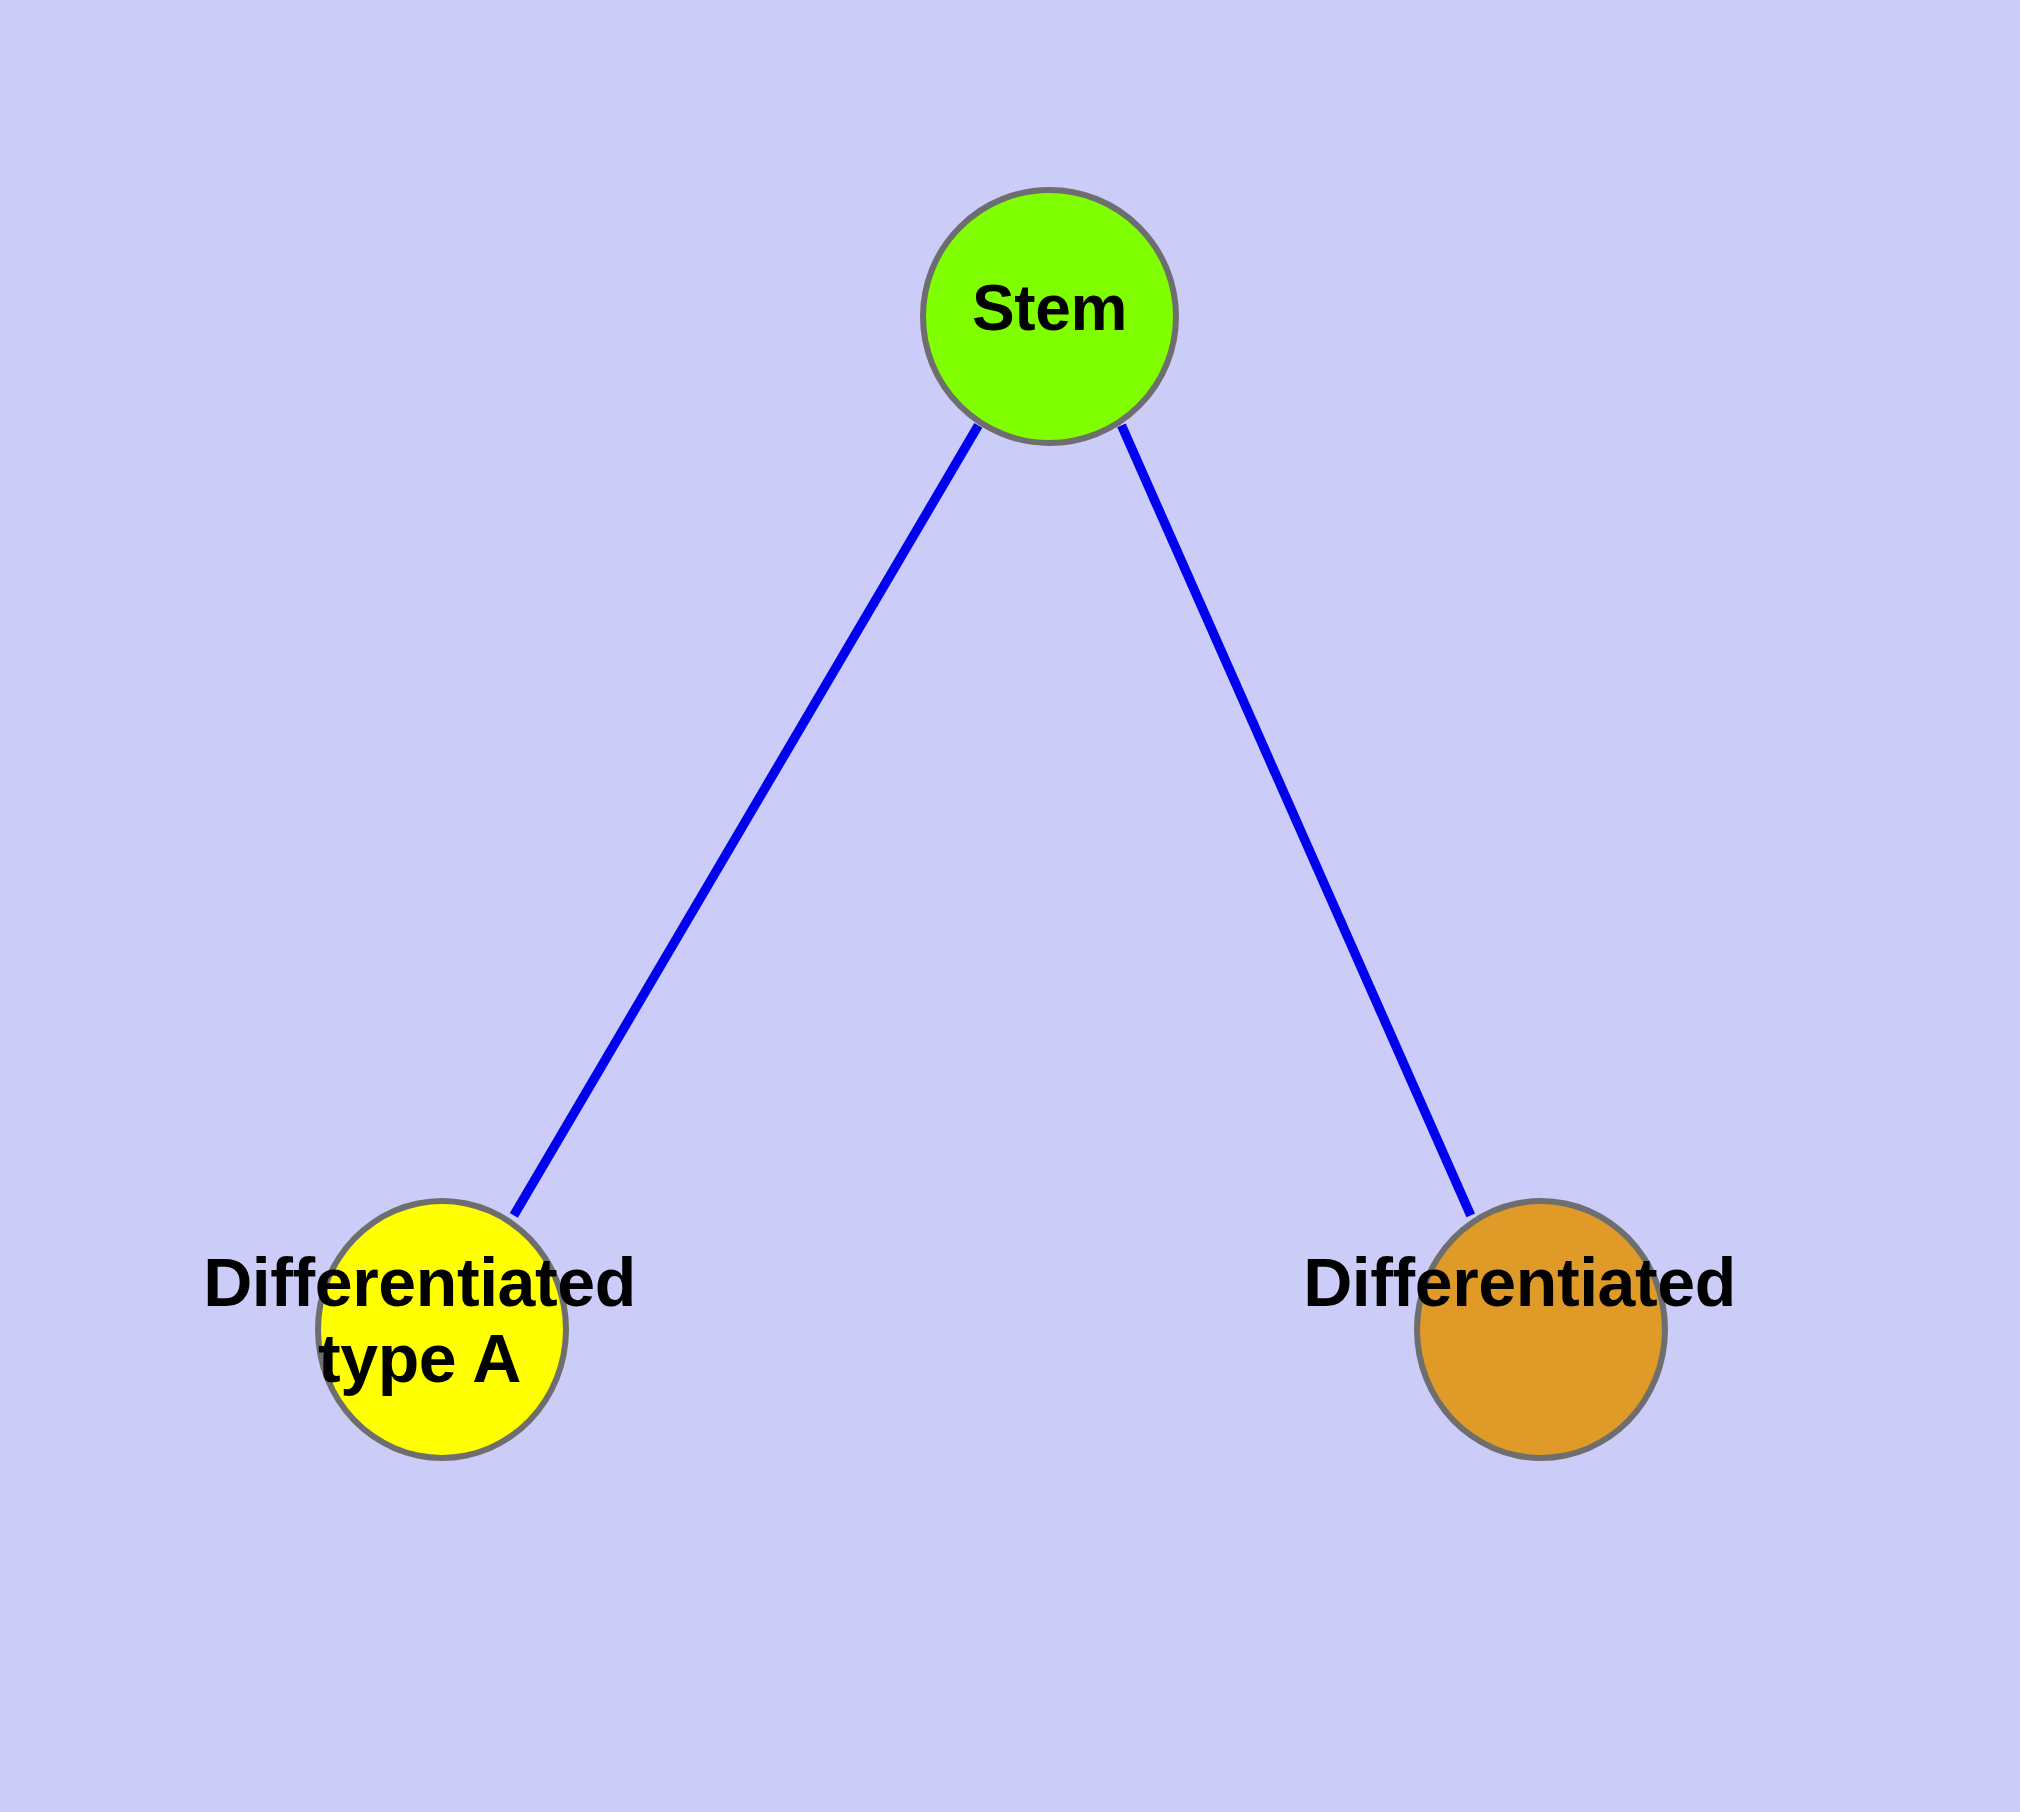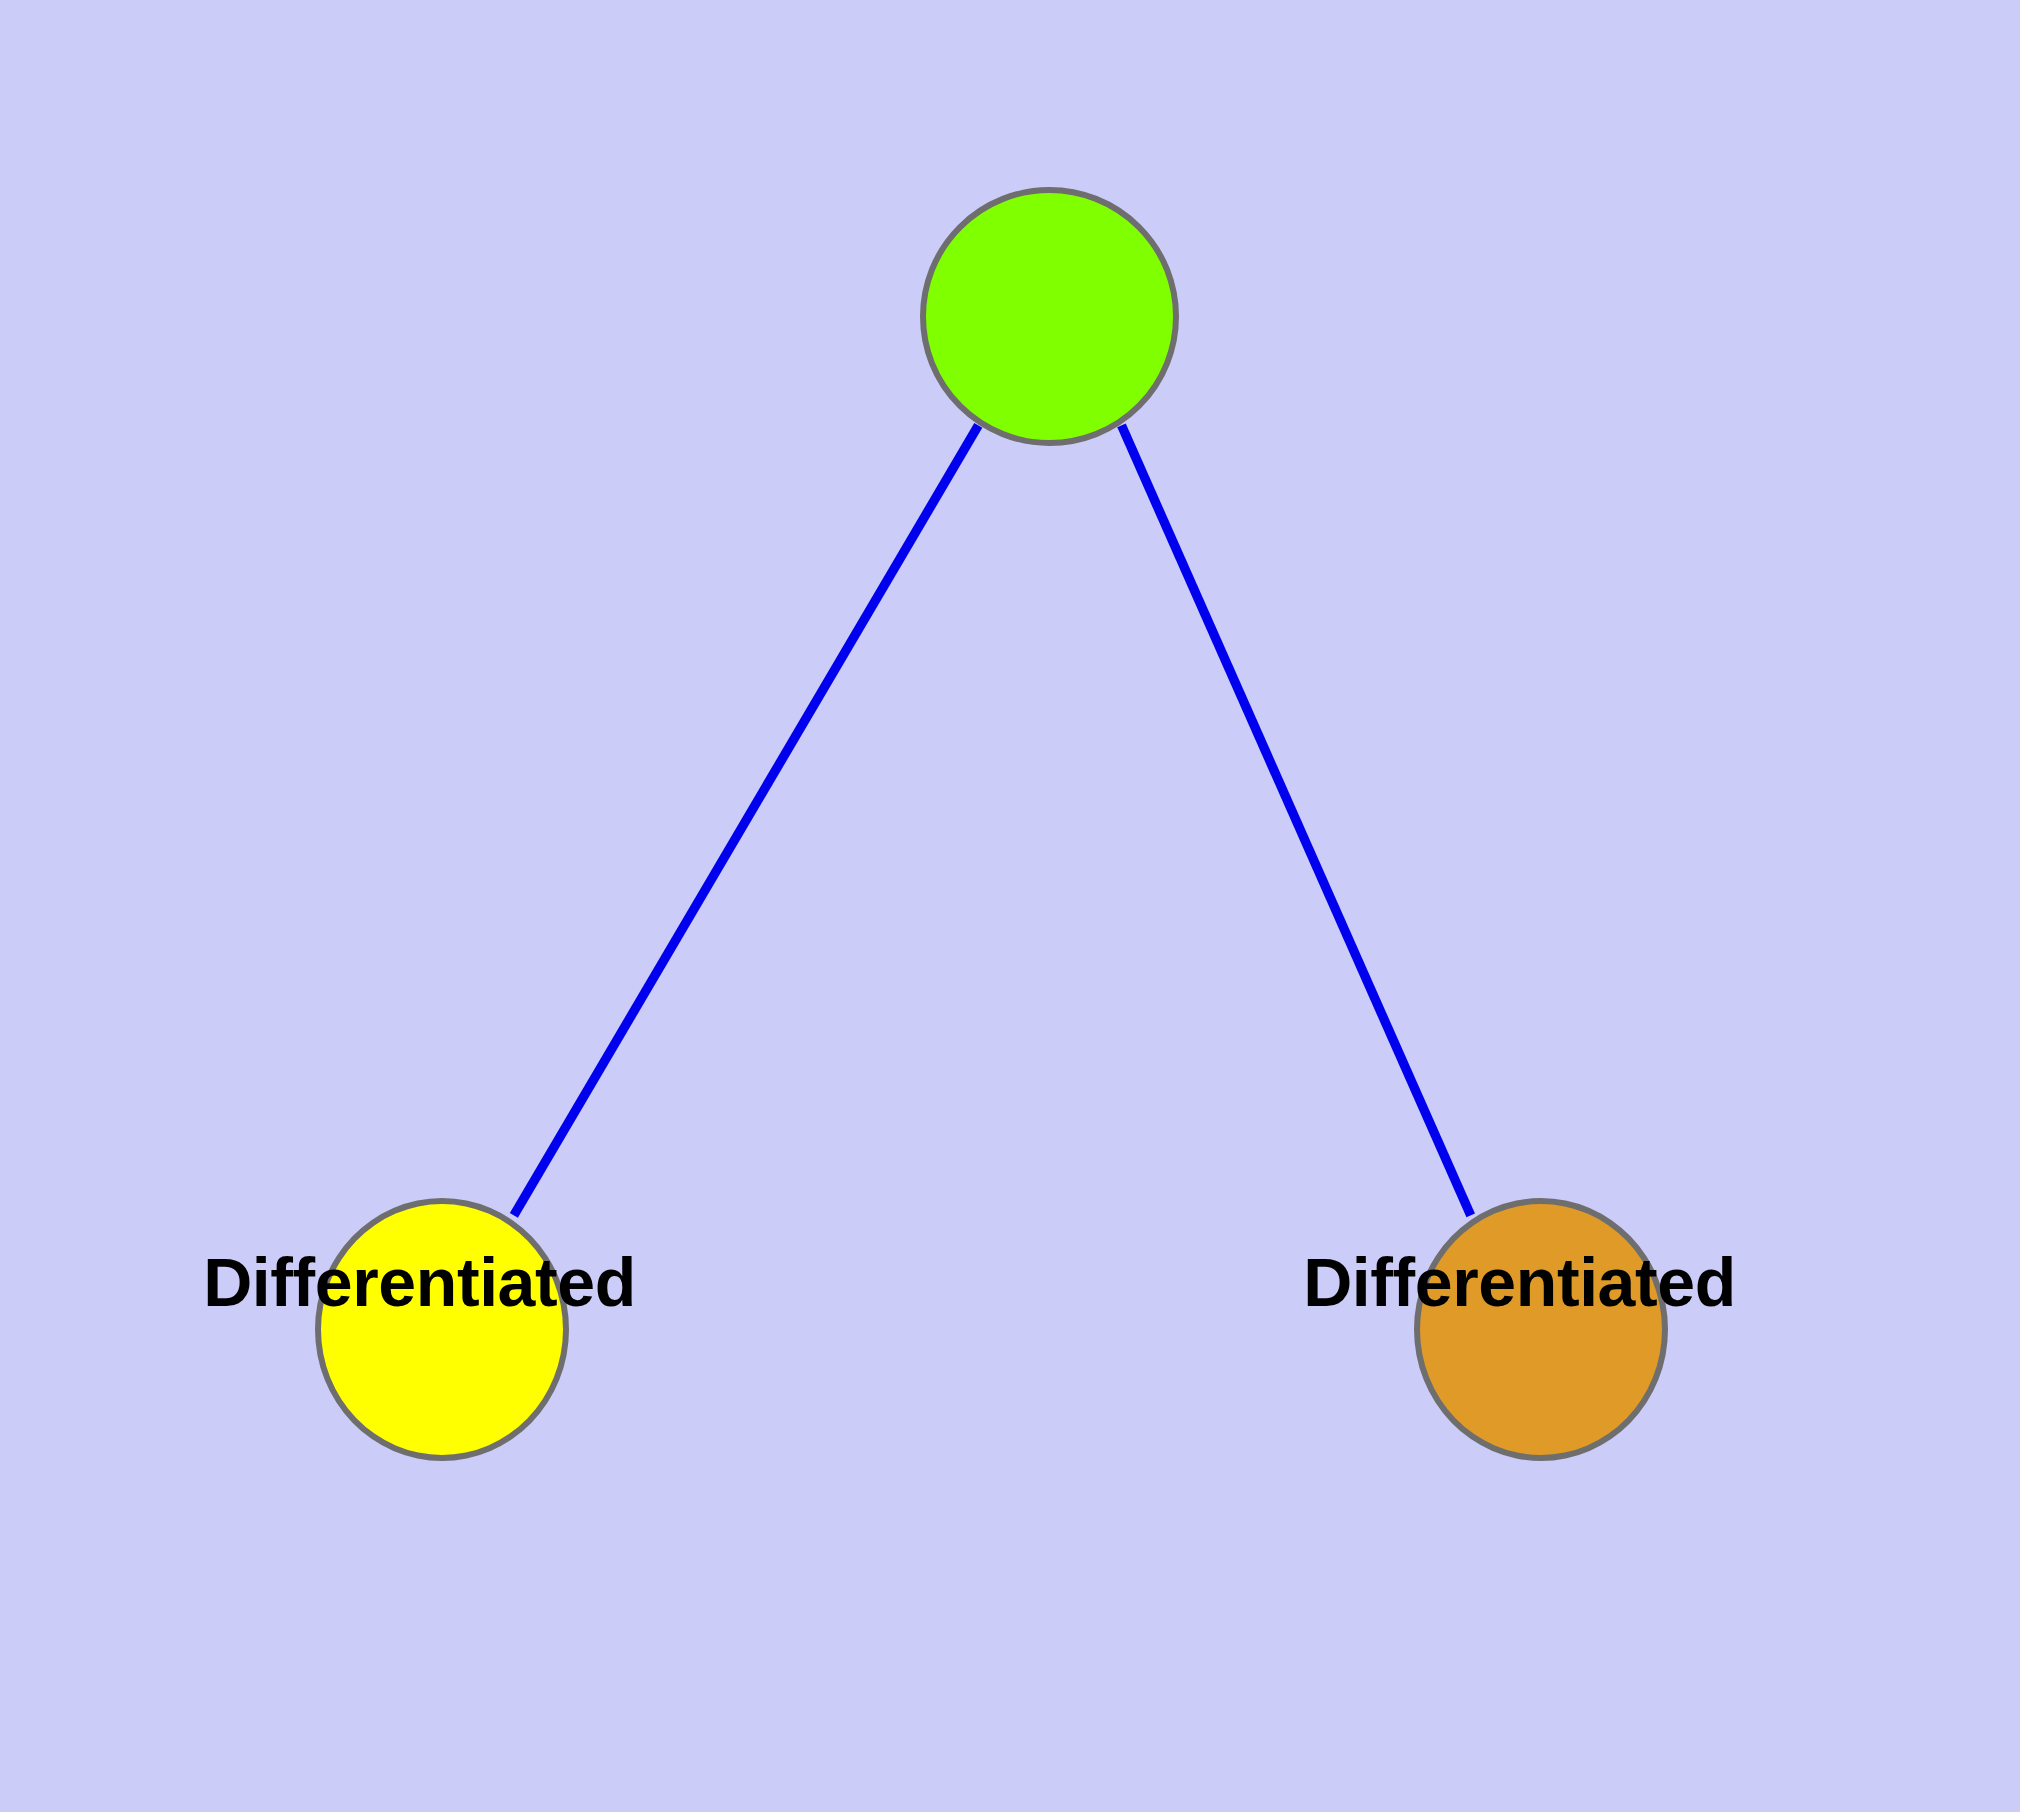--- a/index.html
+++ b/index.html
@@ -85,24 +85,26 @@
 <body>
 
 <div id="canvas">
 
   <svg id="edge-layer" viewBox="0 0 2384 2138">
     <line x1="1154" y1="502" x2="606" y2="1434" stroke="#0000ee" stroke-width="11" stroke-linecap="butt"></line>
     <line x1="1323" y1="502" x2="1735" y2="1434" stroke="#0000ee" stroke-width="11" stroke-linecap="butt"></line>
   </svg>
 
   <div class="node" id="node-stem"></div>
+  <div class="node-label" id="label-stem">Stem</div>
 
   <div class="node" id="node-diff-a"></div>
   <div class="node-label" id="label-diff-a">
     <div>Differentiated</div>
+    <div>type A</div>
   </div>
 
   <div class="node" id="node-diff-b"></div>
   <div class="node-label" id="label-diff-b">
     <div>Differentiated</div>
   </div>
 
 </div>
 
 

